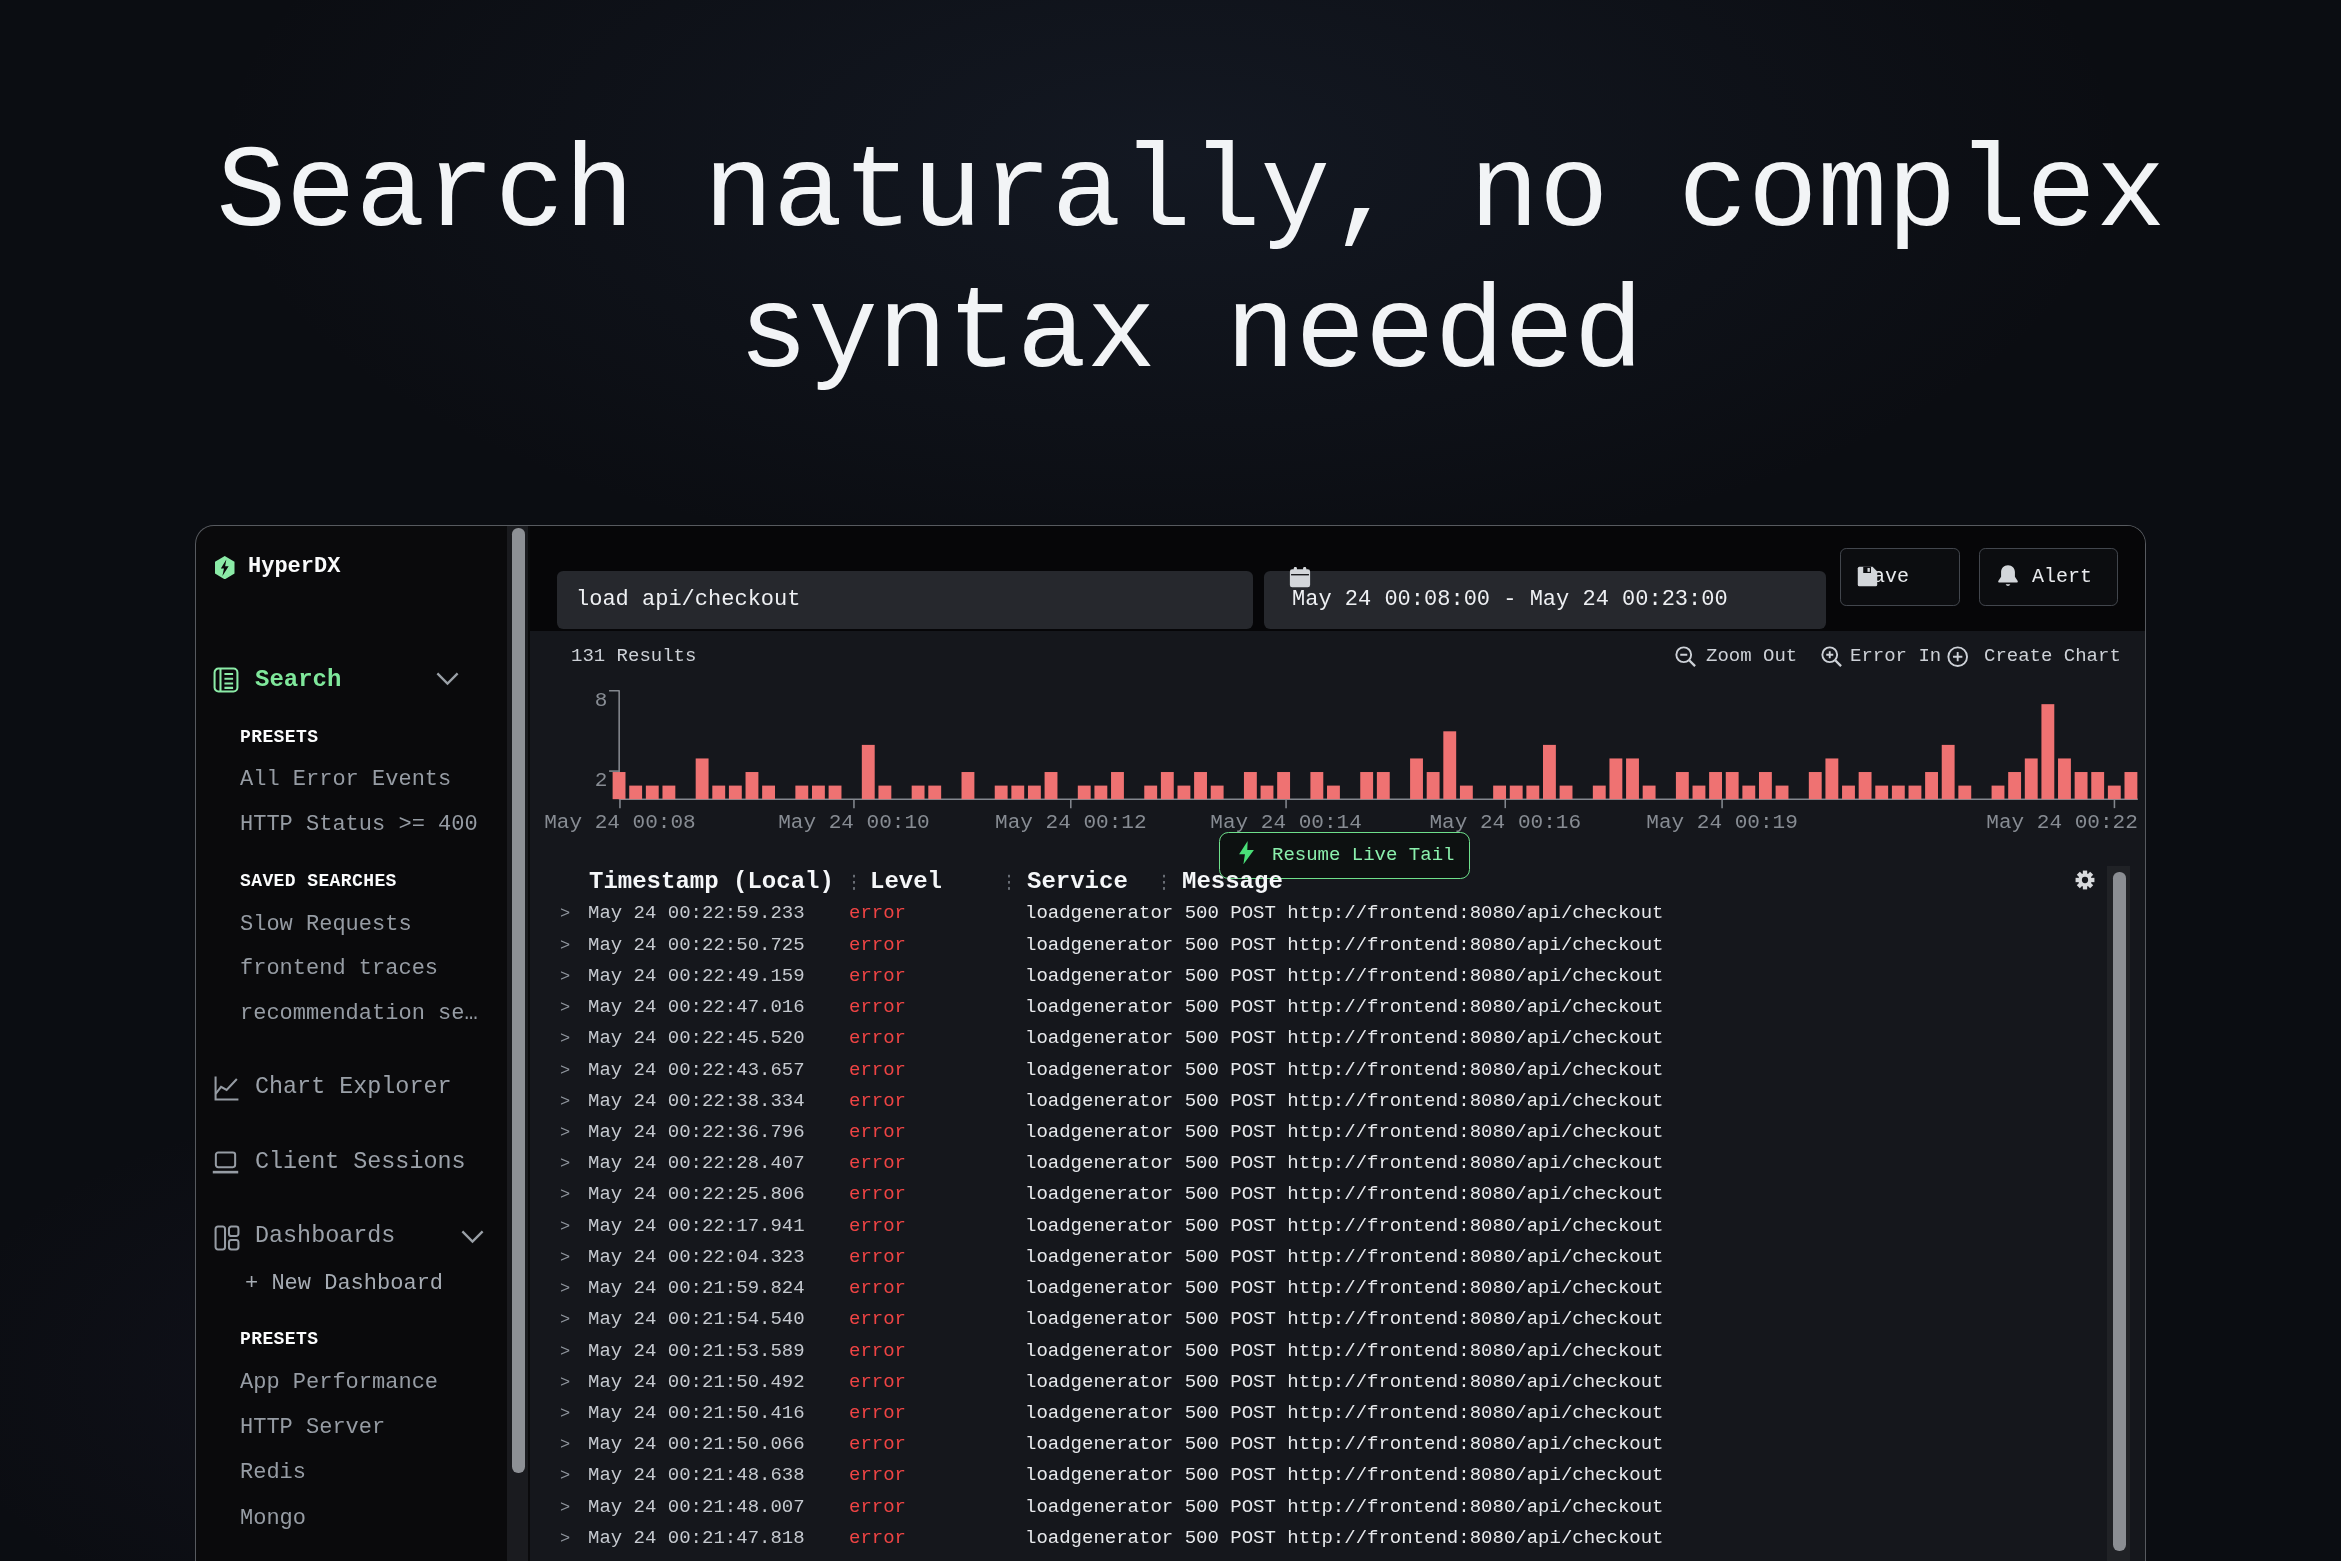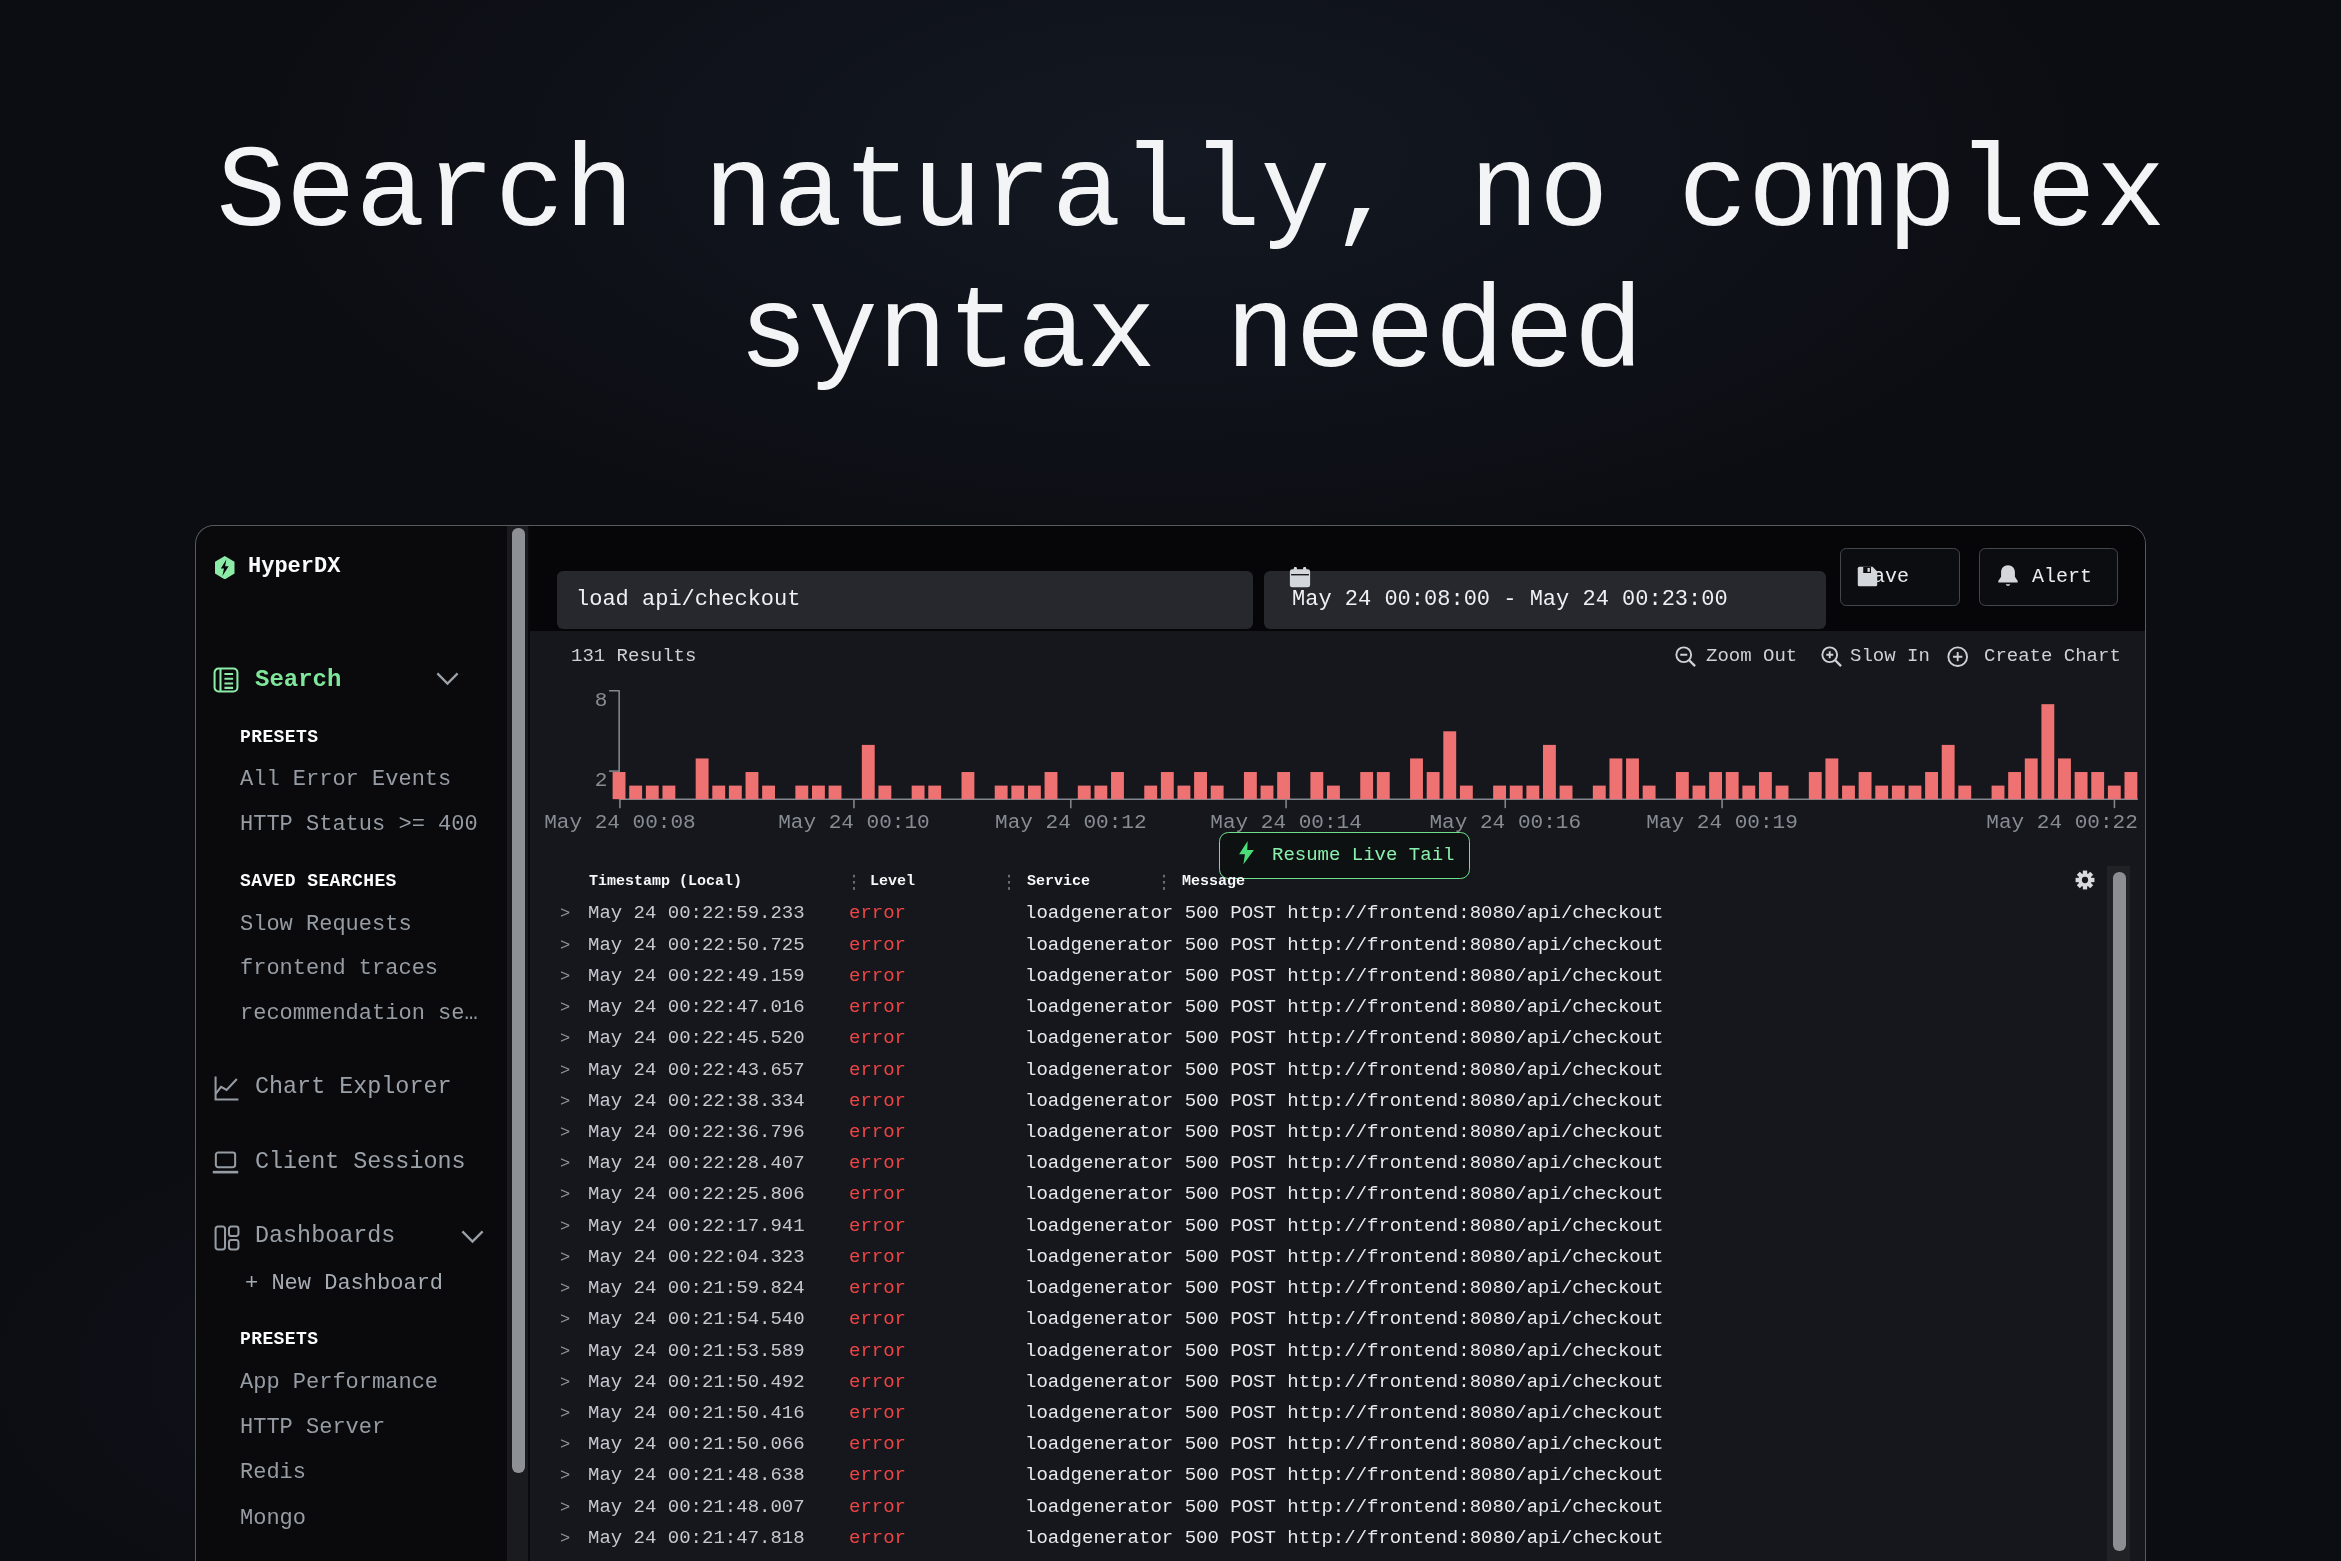--- a/index.html
+++ b/index.html
@@ -37,21 +37,21 @@
   .results { position:absolute; left:334px; top:105px; width:1617px; height:988px; background:#15171c; }
   .input { position:absolute; top:22px; height:58px; background:#26282d; border-radius:6.2px; color:#eef0f3; font-size:22px; line-height:58px;margin-top:23px; }
   .btn { position:absolute; top:22px; height:58px; background:#0c0d10; border:1.6px solid #42464d; border-radius:6.2px; color:#e9ebee; font-size:20px; line-height:55px; }
   .resline { position:absolute; color:#cdd1d7; font-size:19px; height:28px; line-height:28px; }
   .chart { position:absolute; left:336px; top:155px; width:1615px; height:156px; }
   .livetail {
     position:absolute; left:1023px; top:306px; width:251px; height:47px;
     border:1.6px solid #6ee08b; border-radius:9.4px; background:rgba(8,12,9,0.55);
     color:#8bf0ad; font-size:19px; line-height:44px; text-align:left;
   }
-  .th { position:absolute; top:340px; height:31px; line-height:31px; font-weight:bold; font-size:15px; color:#f5f7f9; }
+  .th { position:absolute; top:340px; height:31px; line-height:31px; font-weight:bold; font-size:24px; color:#f5f7f9; }
   .sep { position:absolute; top:347px; width:2.3px; height:20px;
          background-image:radial-gradient(circle, #686d74 1.2px, rgba(0,0,0,0) 1.4px);
          background-size:2.3px 6.2px; }
   .row { position:absolute; left:334px; width:1405px; height:31px; line-height:31px; font-size:19px; }
   .row span { position:absolute; top:0; height:31px; line-height:31px; }
   .rc { left:30px; color:#8f959d; font-size:17px; }
   .rt { left:58px; color:#c5c9cf; }
   .rl { left:319px; color:#ef4444;font-family:Liberation Mono, monospace; }
   .rm { left:495px; color:#e7e9ec; }
   .tb-track { position:absolute; left:1911px; top:340px; width:22.6px; height:753px; background:#202226; }
@@ -147,21 +147,21 @@
     <line x1="19.5" y1="19.5" x2="27" y2="27" stroke-width="3"></line>
     <line x1="8" y1="12.5" x2="17" y2="12.5"></line>
   </svg>
   <div class="resline" style="left:1510px; top:116px">Zoom Out</div>
   <svg class="abs" style="left:1624px; top:119px" width="23.4" height="23.4" viewBox="0 0 30 30" fill="none" stroke="#cdd1d7" stroke-width="2.4">
     <circle cx="12.5" cy="12.5" r="9.5"></circle>
     <line x1="19.5" y1="19.5" x2="27" y2="27" stroke-width="3"></line>
     <line x1="8" y1="12.5" x2="17" y2="12.5"></line>
     <line x1="12.5" y1="8" x2="12.5" y2="17"></line>
   </svg>
-  <div class="resline" style="left:1654px; top:116px">Slow In</div>
+  <div class="resline" style="left:1654px; top:116px">Error In</div>
   <svg class="abs" style="left:1750px; top:119px" width="23.4" height="23.4" viewBox="0 0 30 30" fill="none" stroke="#cdd1d7" stroke-width="2.4">
     <circle cx="15" cy="15" r="12"></circle>
     <line x1="9" y1="15" x2="21" y2="15"></line>
     <line x1="15" y1="9" x2="15" y2="21"></line>
   </svg>
   <div class="resline" style="left:1788px; top:116px">Create Chart</div>
 
   <svg class="chart" viewBox="0 0 2069 200">
     <g stroke="#83878e" stroke-width="2">
       <line x1="111" y1="12" x2="111" y2="151.5"></line>

